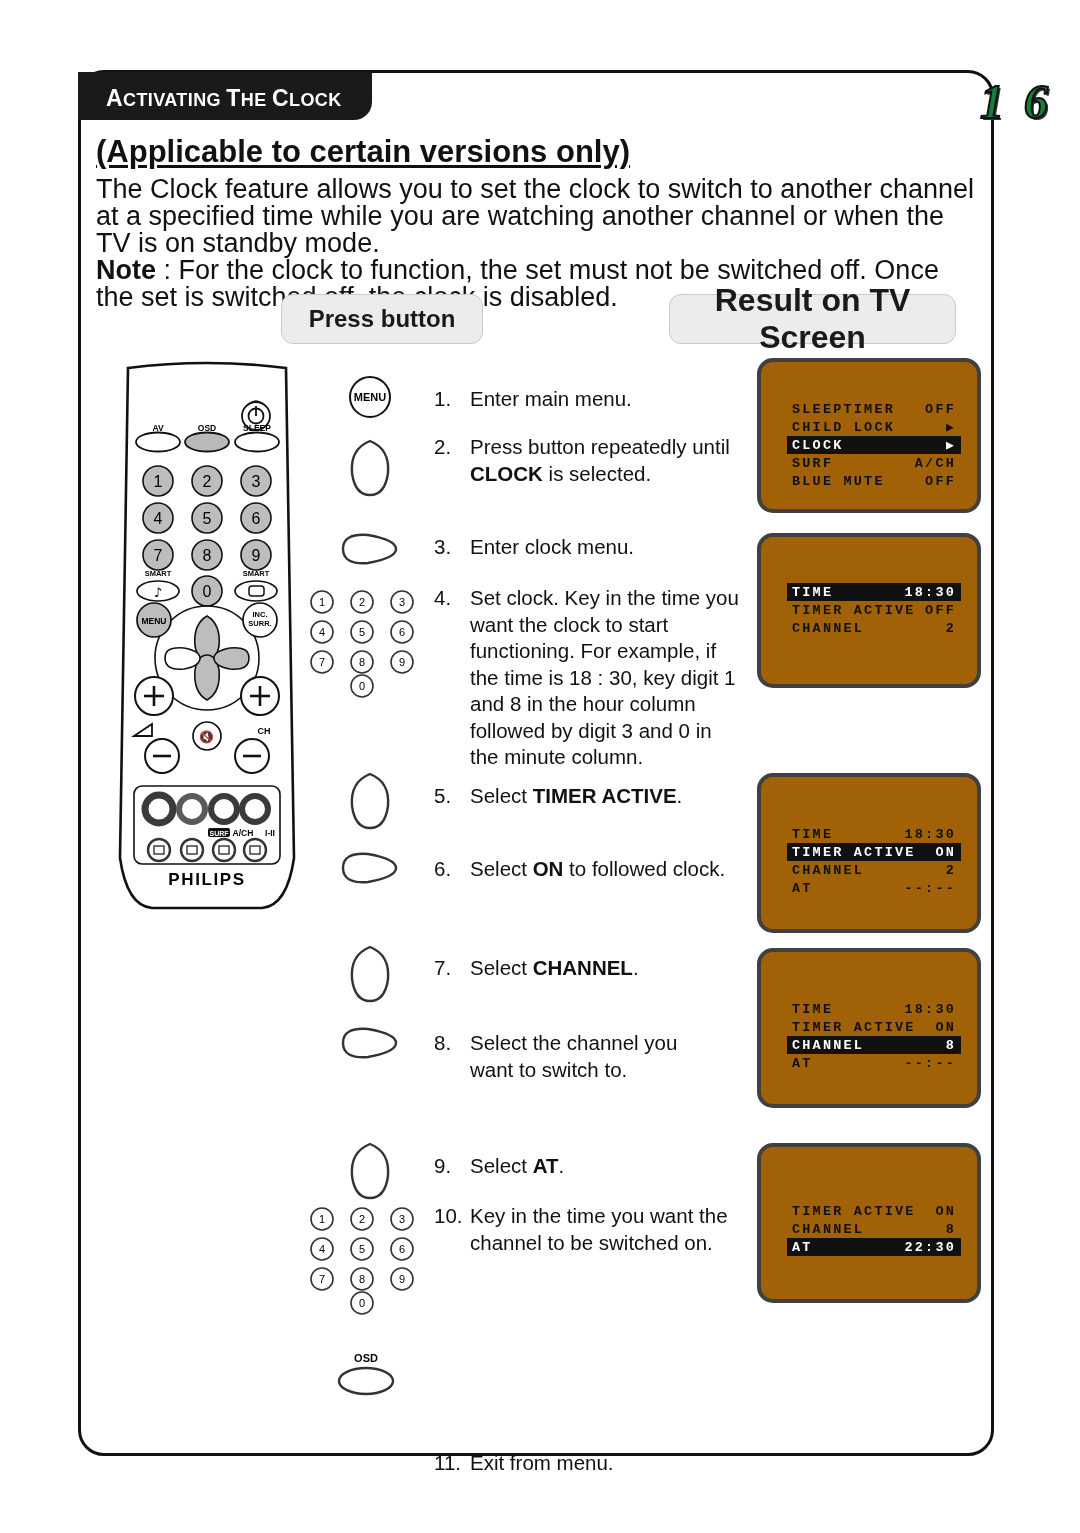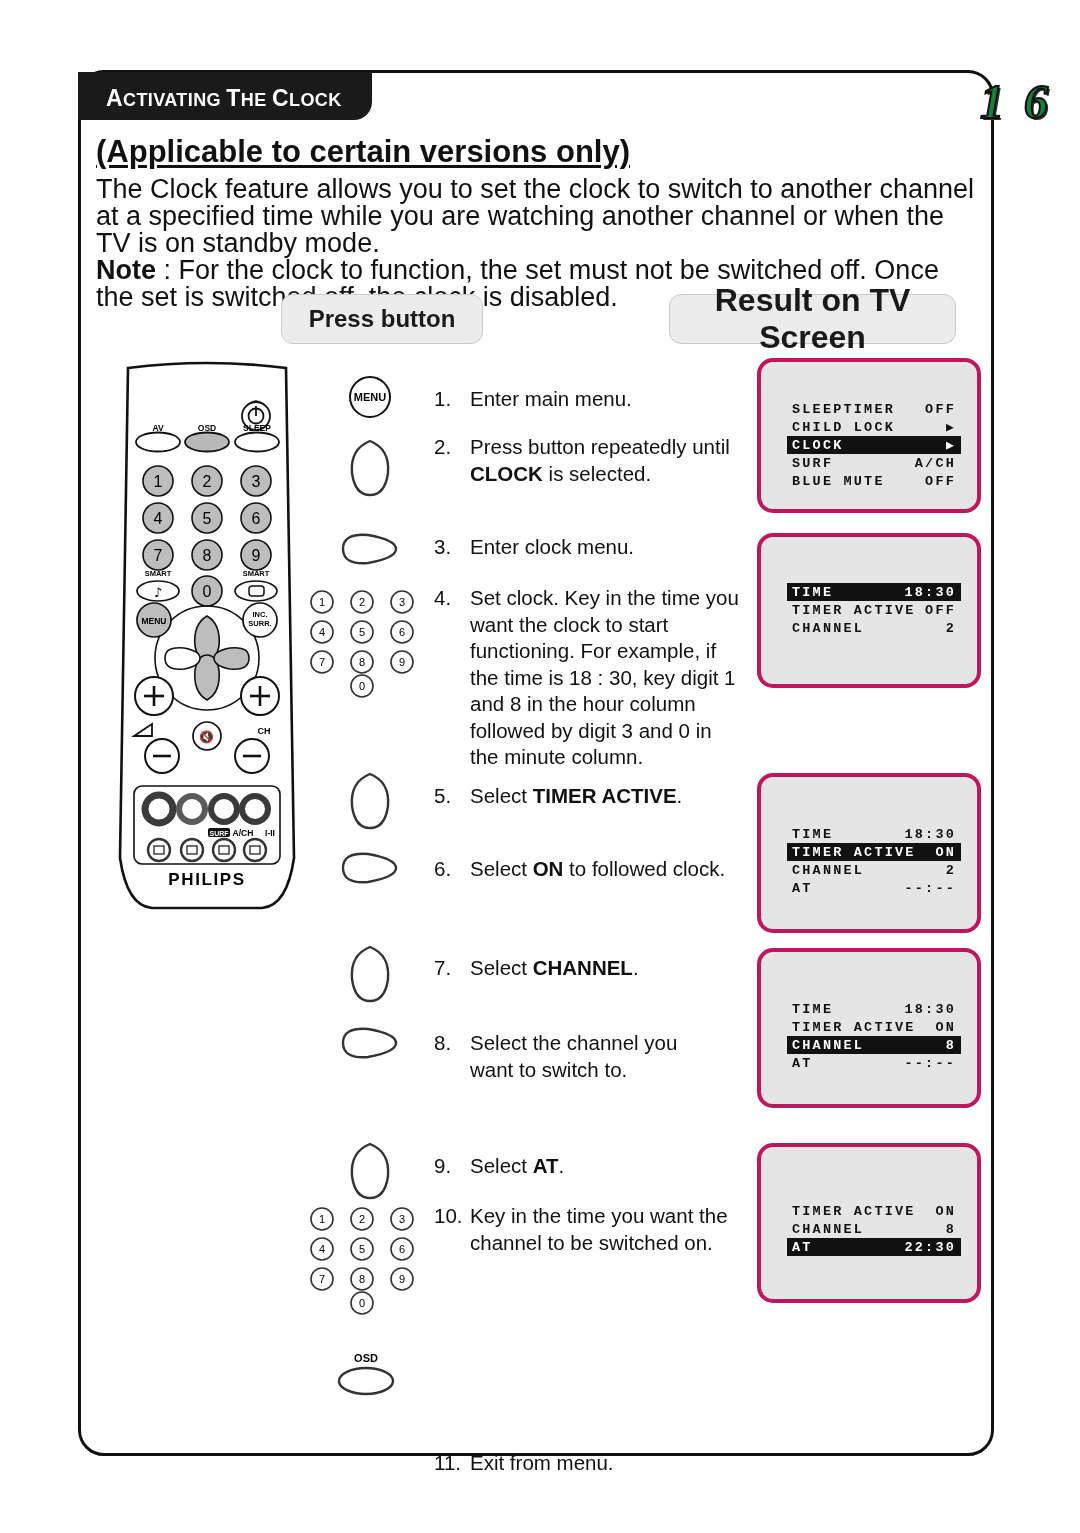--- a/index.html
+++ b/index.html
@@ -57,21 +57,21 @@
   
   .step{
     position:absolute;font-size:20.5px;line-height:26.5px;color:#111;
     display:flex;
   }
   .step .num{width:36px;flex:0 0 36px;}
   .step .txt{flex:1 1 auto;}
   .step b{font-weight:bold;}
   
   .tv{
-    position:absolute;border:4px solid #be185d;border-radius:16px;background:#e5e5e5;
+    position:absolute;border:4px solid #404040;border-radius:16px;background:#a16207;
     box-sizing:border-box;
   }
   .osd{
     position:absolute;left:26px;right:16px;
     font-family:"Liberation Mono","DejaVu Sans Mono",monospace;
     font-size:13.5px;font-weight:bold;letter-spacing:2.2px;
   }
   .osd-row{
     display:flex;justify-content:space-between;align-items:center;
     padding:1px 5px 1px 5px;height:18px;box-sizing:border-box;white-space:pre;

